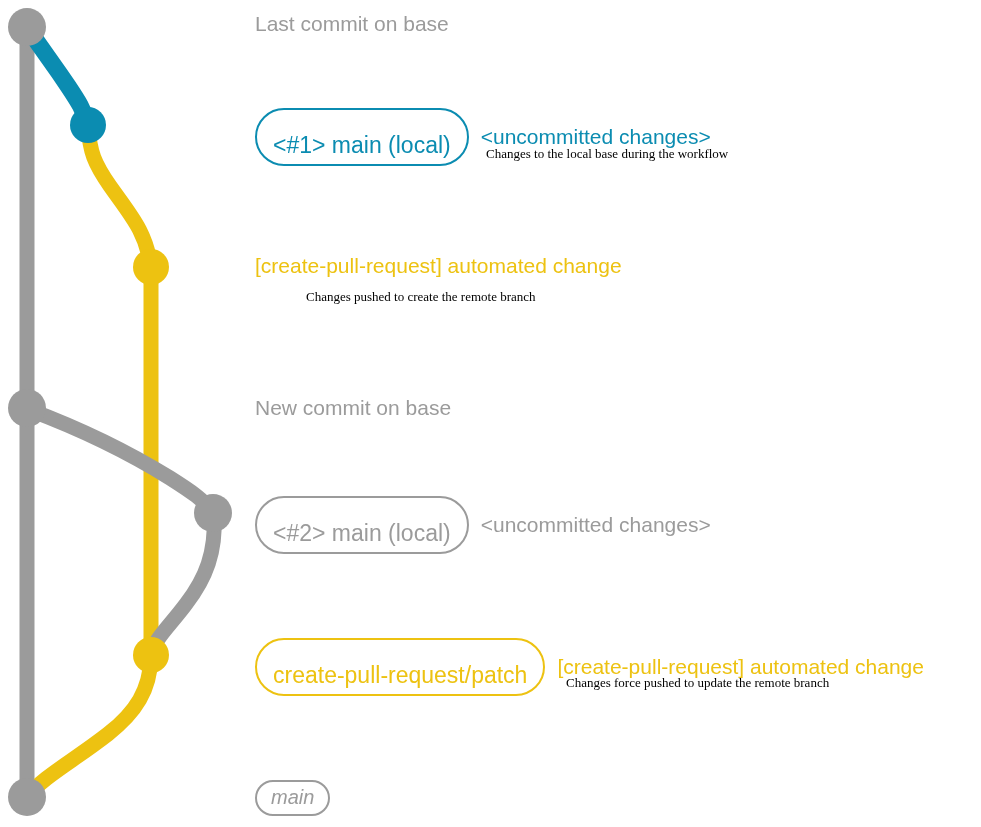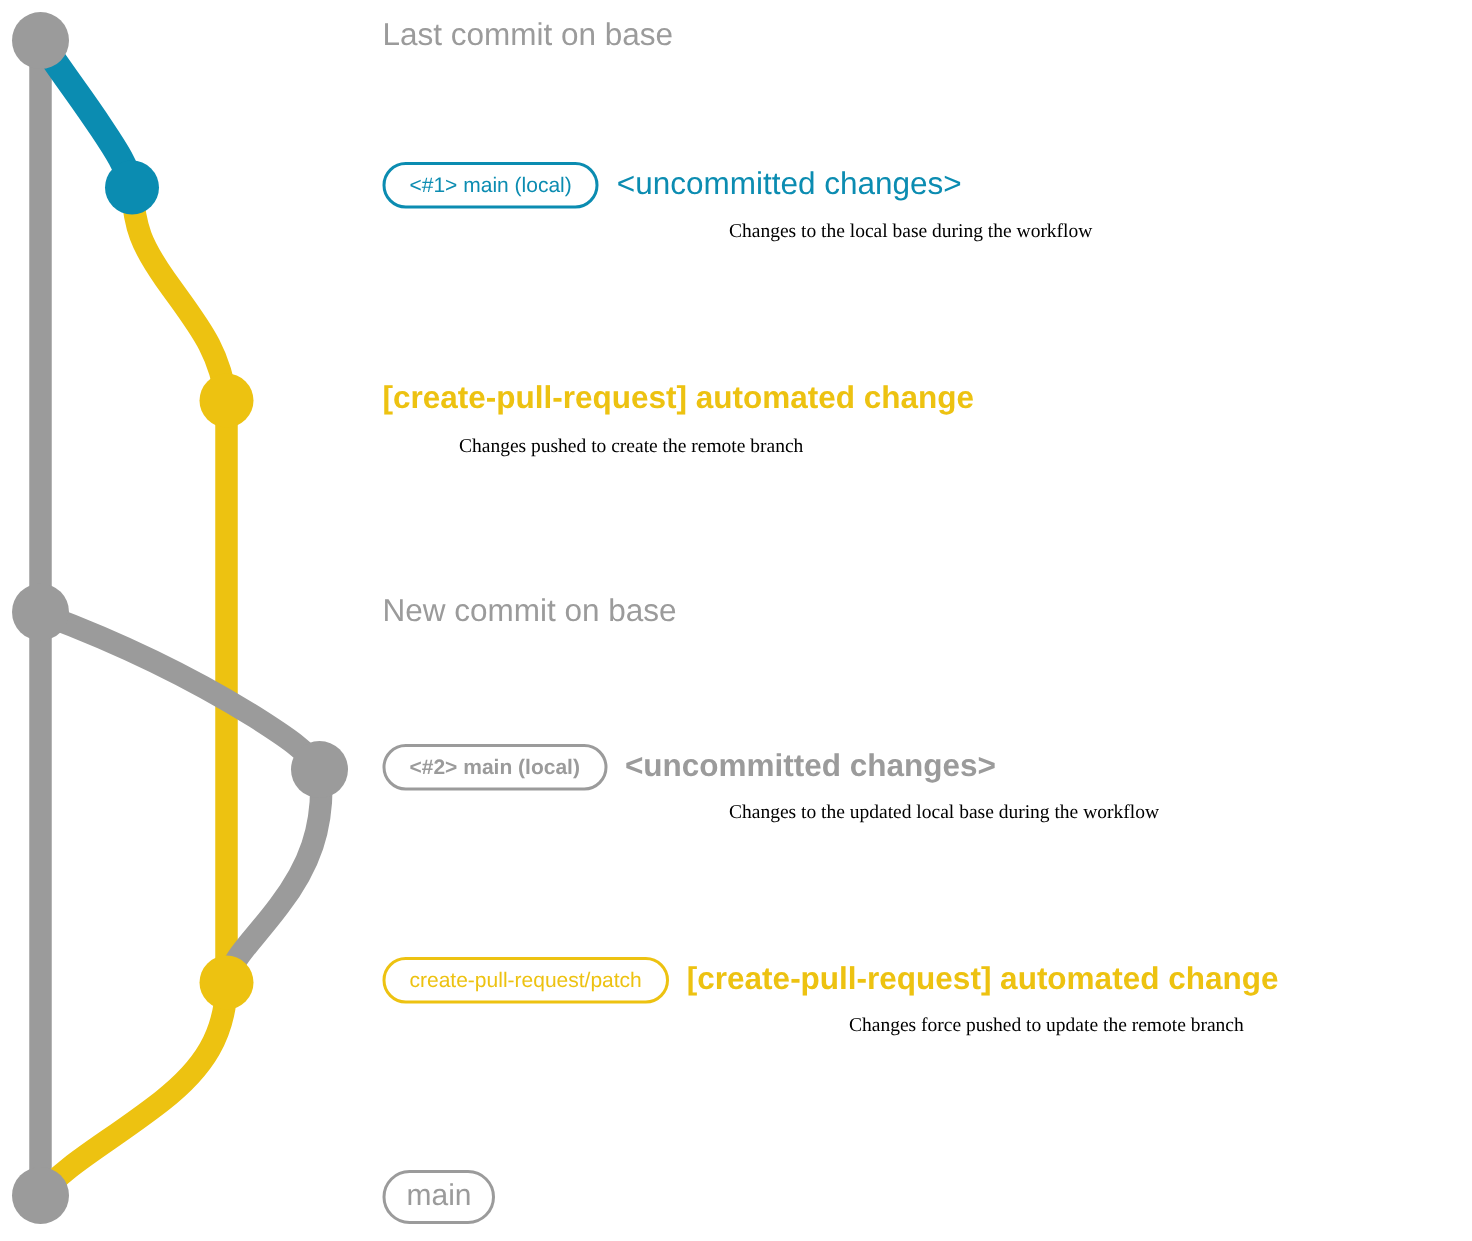--- a/index.html
+++ b/index.html
@@ -39,22 +39,22 @@
     display: flex;
     align-items: center;
     white-space: nowrap;
   }
 
   
   .branch-chip {
     display: inline-block;
     border: 2px solid #9b9b9b;
     border-radius: 999px;
-    padding: 5px 16px 6px 16px;
-    font-size: 14px;
+    padding: 22px 16px 6px 16px;
+    font-size: 23px;
     line-height: 1.15;
     color: #9b9b9b;
     background: #ffffff;
     margin-right: 12px;
   }
   .branch-chip.chip-blue {
     border-color: #0b8cb1;
     color: #0b8cb1;
   }
   .branch-chip.chip-yellow {
@@ -65,21 +65,21 @@
     font-size: 20px;
     padding: 4px 14px 5px 14px;
   }
 
   .commit-title {
     font-size: 21px;
     line-height: 1.15;
   }
   .t-gray   { color: #9b9b9b; }
   .t-blue   { color: #0b8cb1; }
-  .t-yellow { color: #edc211; font-weight: bold; }
+  .t-yellow { color: #edc211; }
 
   
   .commit-note {
     position: absolute;
     font-family: "Liberation Serif", serif;
     font-size: 13px;
     line-height: 1.15;
     color: #000000;
     white-space: nowrap;
   }
@@ -129,29 +129,28 @@
 
   <div class="commit-row" style="left:255px; top:254px;">
     <span class="commit-title t-yellow">[create-pull-request] automated change</span>
   </div>
   <div class="commit-note" style="left:270px; top:290px;margin-left:36px;">Changes pushed to create the remote branch</div>
 
   <div class="commit-row" style="left:255px; top:396px;">
     <span class="commit-title t-gray">New commit on base</span>
   </div>
 
-  <div class="commit-row" style="left:255px; top:496px;font-weight:bold;">
+  <div class="commit-row" style="left:255px; top:496px;">
     <span class="branch-chip">&lt;#2&gt; main (local)</span>
     <span class="commit-title t-gray">&lt;uncommitted changes&gt;</span>
   </div>
-  <div class="commit-note" style="left:486px; top:534px;">Changes to the updated local base during the workflow</div>
 
   <div class="commit-row" style="left:255px; top:638px;">
     <span class="branch-chip chip-yellow">create-pull-request/patch</span>
     <span class="commit-title t-yellow">[create-pull-request] automated change</span>
   </div>
   <div class="commit-note" style="left:566px; top:676px;">Changes force pushed to update the remote branch</div>
 
-  <div class="commit-row" style="left:255px; top:780px;">
+  <div class="commit-row" style="left:255px; top:780px;font-style:italic;">
     <span class="branch-chip chip-gray-small">main</span>
   </div>
 
 </div>
 
 </body></html>

